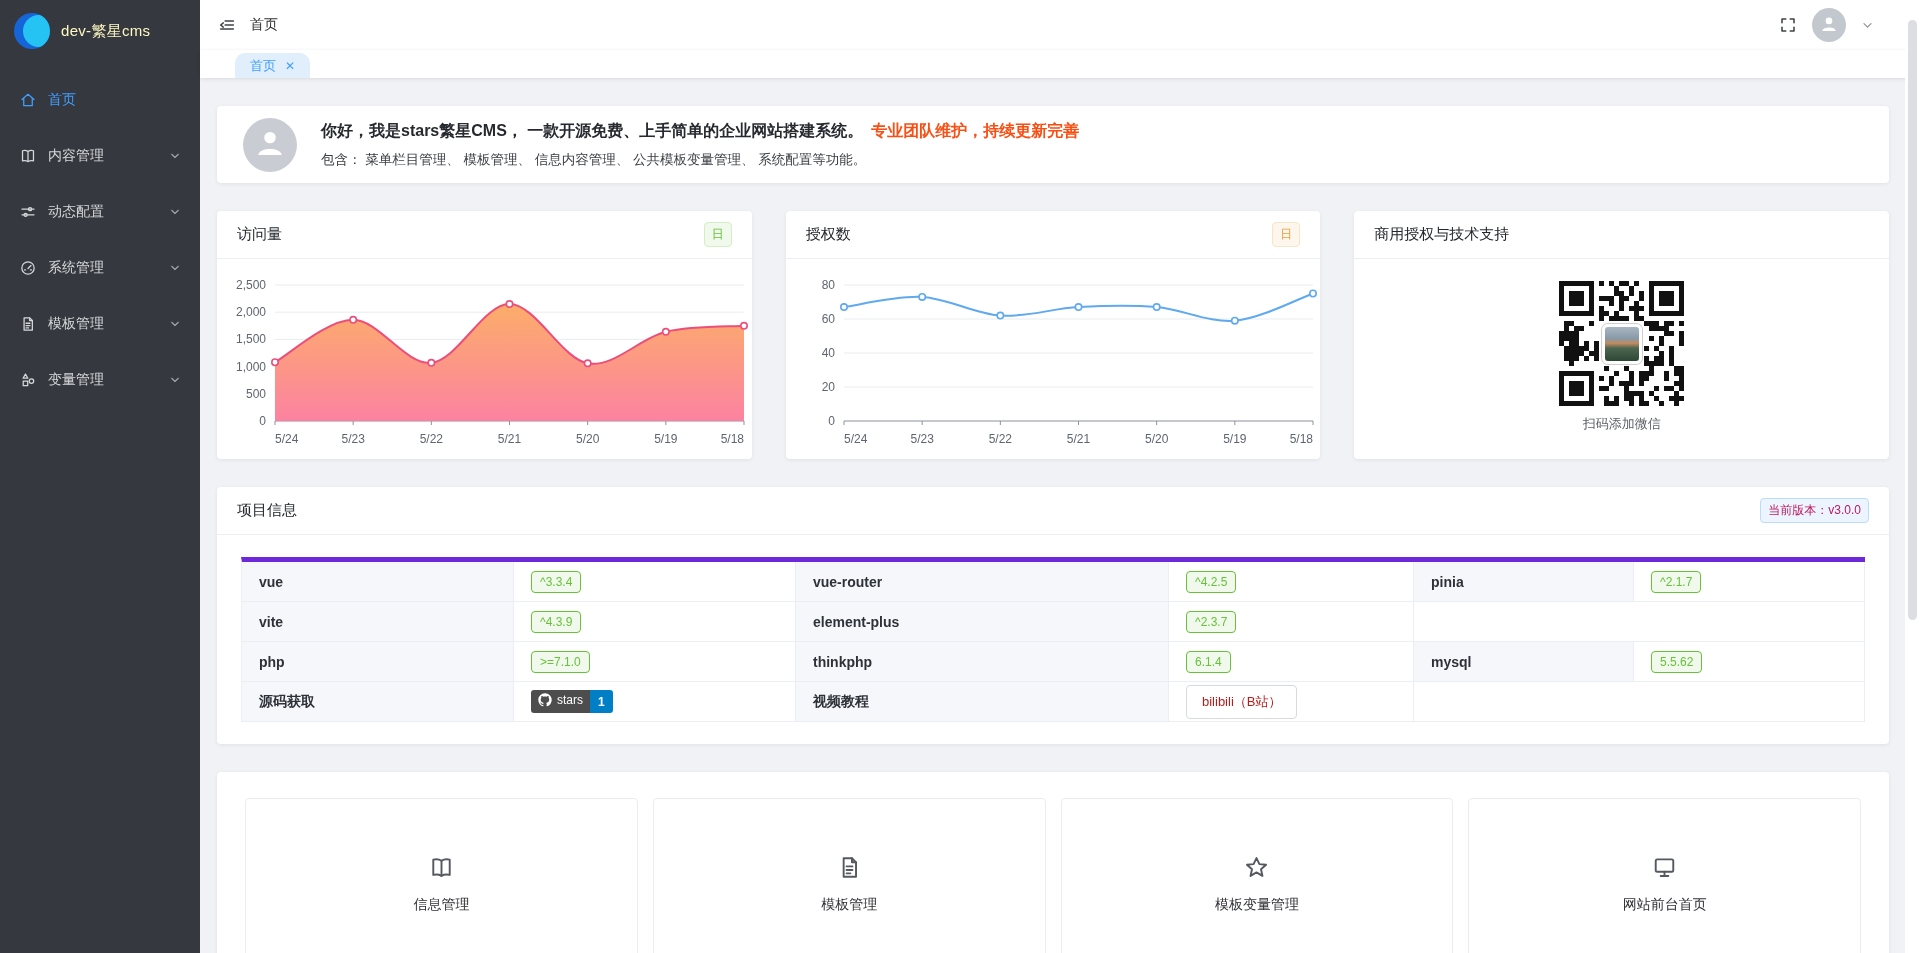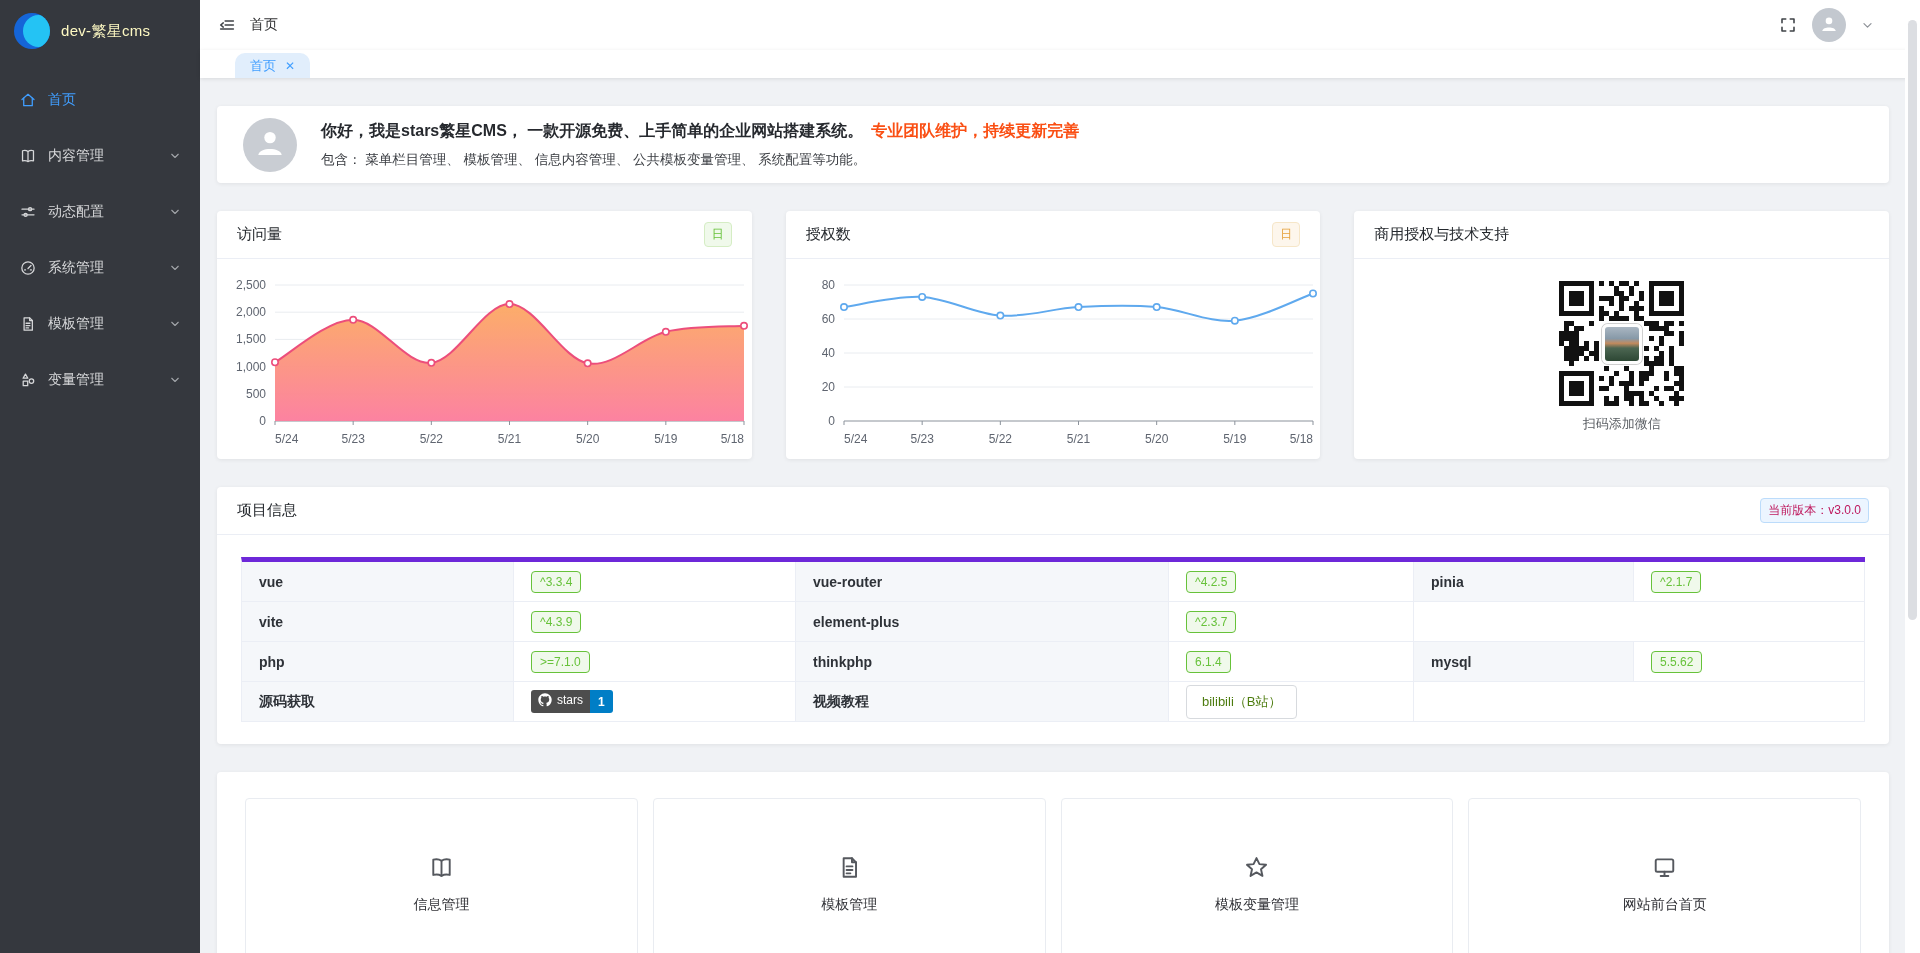--- a/index.html
+++ b/index.html
@@ -74,21 +74,21 @@
   .ptable { display:grid; grid-template-columns:272px 282px 373px 245px 220px 1fr;
             border-top:5px solid #6d28d9; border-left:1px solid #ebeef5; }
   .pcell { border-right:1px solid #ebeef5; border-bottom:1px solid #ebeef5; height:40px;
            display:flex; align-items:center; padding:0 17px; background:#fff; font-size:14px;}
   .pcell.lbl { background:#f5f7fa; font-weight:bold; color:#2e3238; }
   .tag { font-size:12px; padding:3px 8px; border-radius:4px; border:1px solid;text-align:center; }
   .badge-gh { display:inline-flex; align-items:stretch; border-radius:3px; overflow:hidden; font-size:12px; cursor:pointer; }
   .badge-gh .gl { background:#4d4d4d; color:#fff; display:flex; align-items:flex-start; gap:5px; padding:3px 7px; }
   .badge-gh .gl svg { width:14px; height:14px; }
   .badge-gh .gr { background:#007ec6; color:#fff; display:flex; align-items:center; padding:3px 8px; font-weight:bold; }
-  .btn-plain { border:1px solid #d7dade; border-radius:4px; background:#fff; color:#4d7c0f; font-size:13px;
+  .btn-plain { border:1px solid #d7dade; border-radius:4px; background:#fff; color:#b91c1c; font-size:13px;
                padding:7px 15px; cursor:pointer; font-family:inherit; }
 
   
   .qn-body { padding:26px 28px; }
   .qn-grid { display:grid; grid-template-columns:repeat(4,1fr); gap:15px; }
   .qn-card { border:1px solid #e9ecf1; border-radius:4px; height:172px; background:#fff; cursor:pointer;
              display:flex; flex-direction:column; align-items:center; justify-content:center; gap:15px; }
   .qn-card svg { width:27px; height:27px; color:#55585e; }
   .qn-label { font-size:14px; color:#303136; }
 

